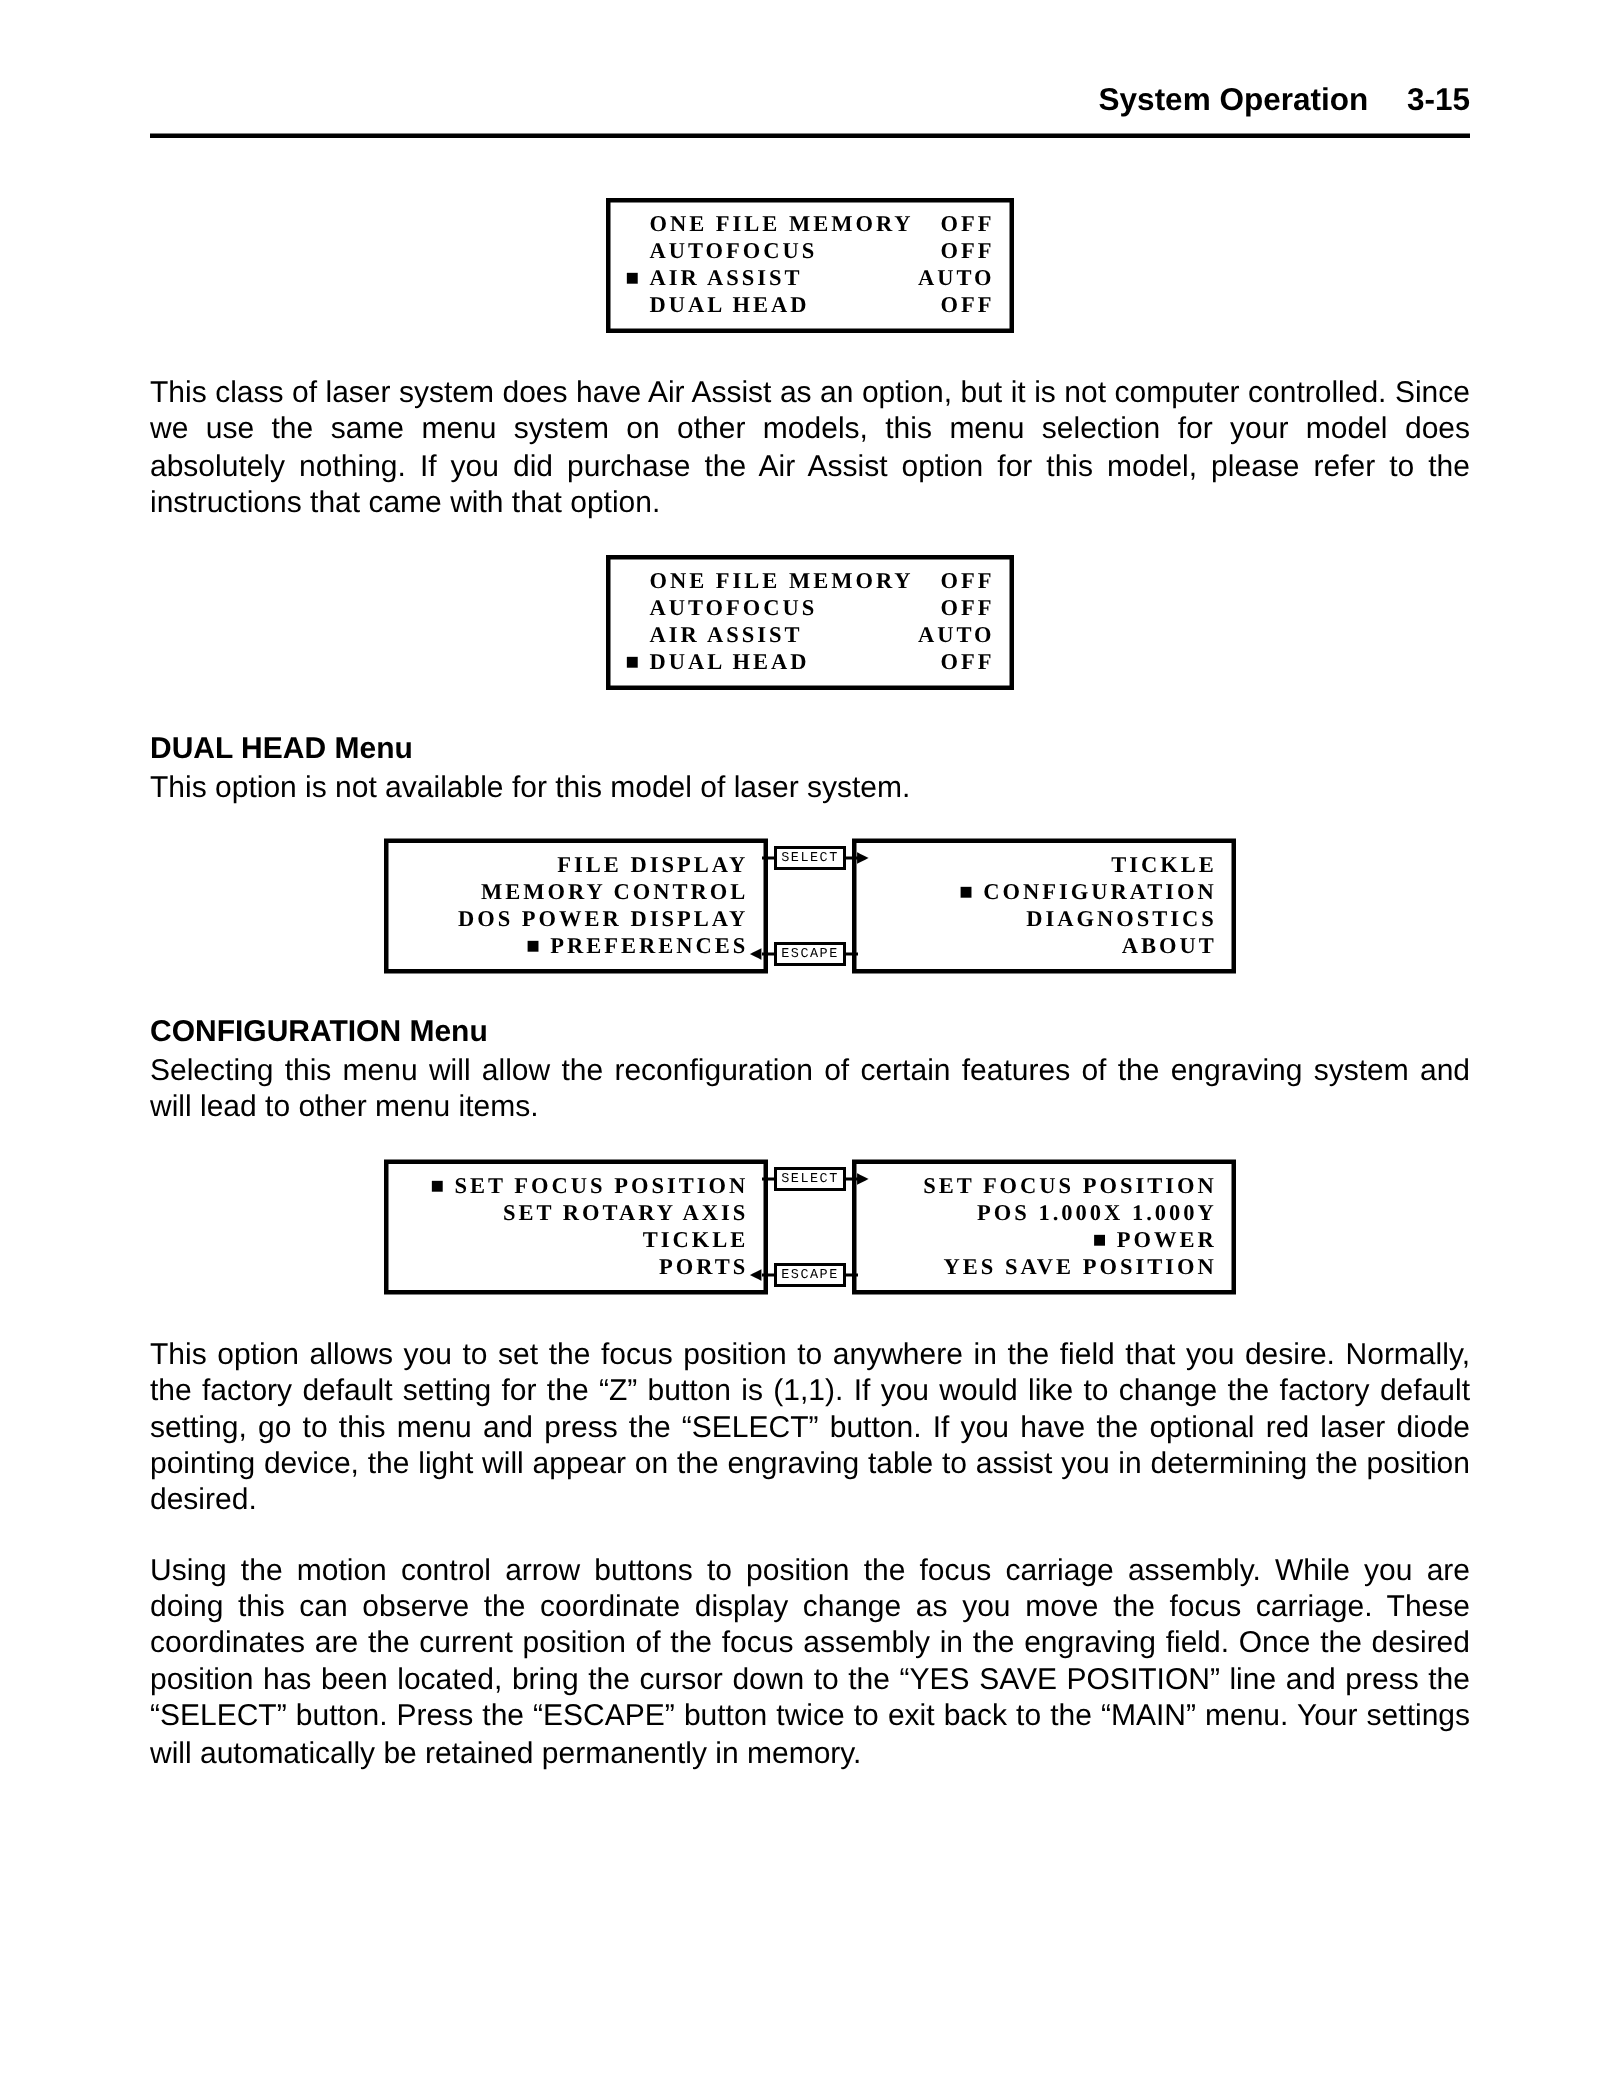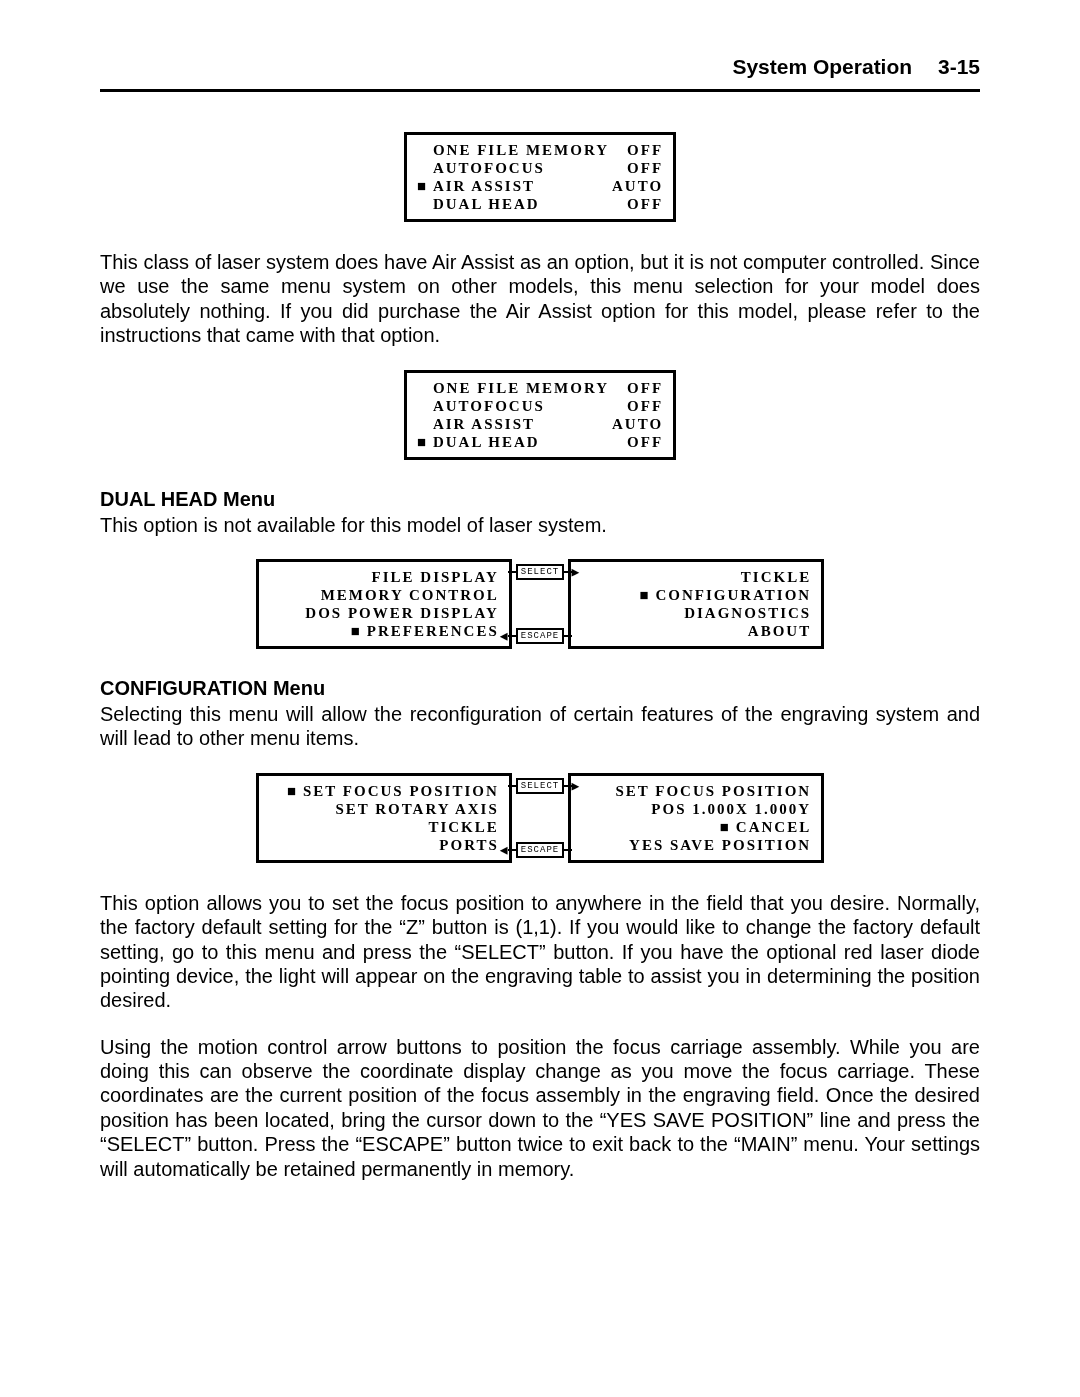--- a/index.html
+++ b/index.html
@@ -325,21 +325,21 @@
         </div>
       <div class="row">
           <span>
             <span class="marker"></span>
             <span>POS  1.000X 1.000Y</span>
           </span>
         </div>
       <div class="row">
           <span>
             <span class="marker">■</span>
-            <span>CANCEL</span>
+            <span>POWER</span>
           </span>
         </div>
       <div class="row">
           <span>
             <span class="marker"></span>
             <span>YES SAVE POSITION</span>
           </span>
         </div>
     </div>
   </div>

